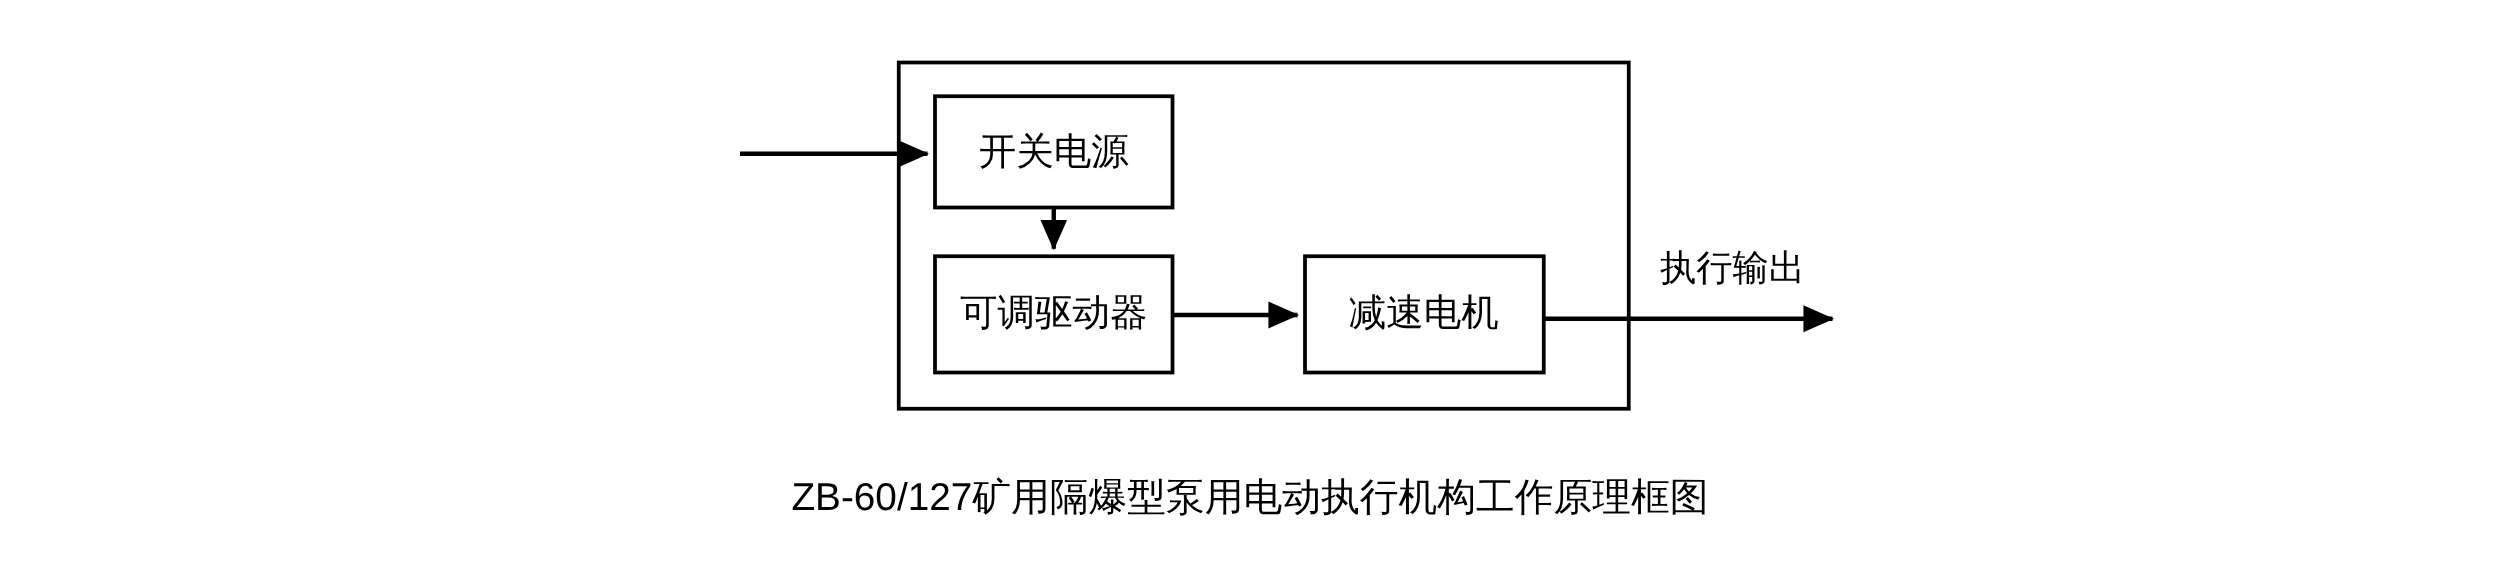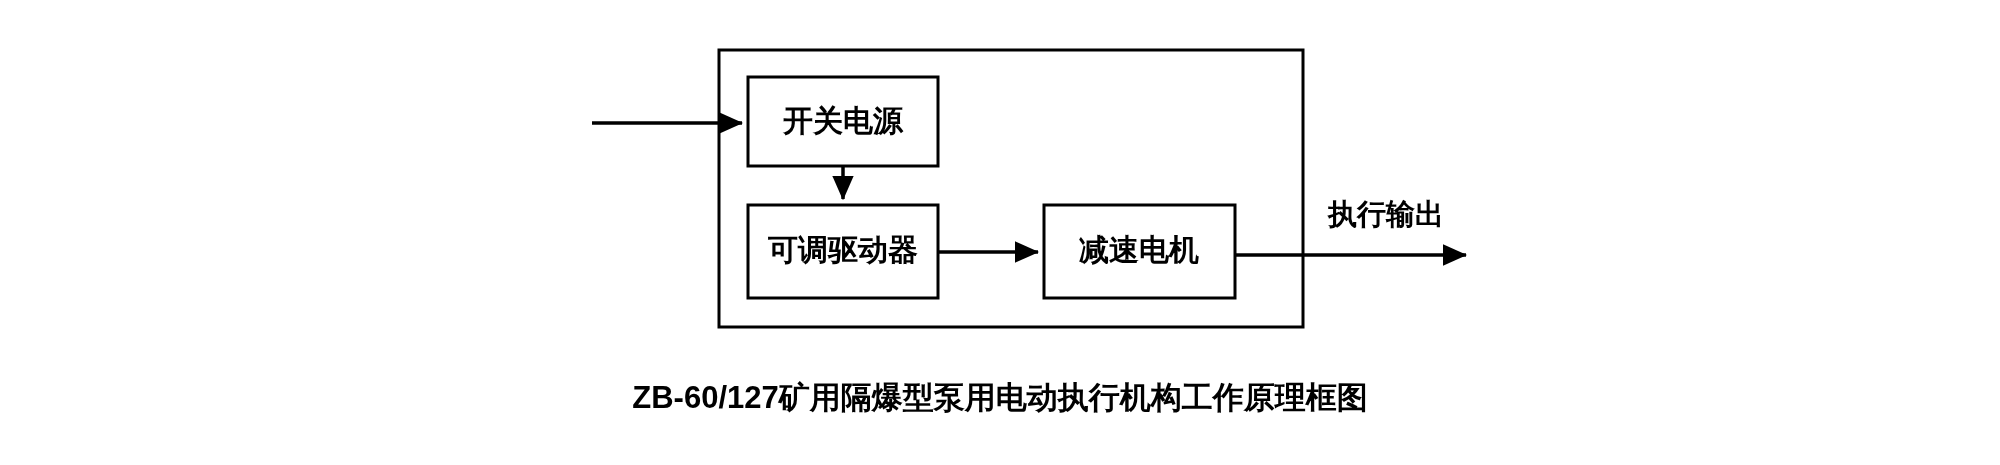--- a/index.html
+++ b/index.html
@@ -12,21 +12,20 @@
     width: 2000px;
     height: 465px;
     font-family: "Liberation Sans", "DejaVu Sans", sans-serif;
     color: #000000;
     overflow: hidden;
   }
   #diagram-root {
     position: relative;
     width: 2000px;
     height: 465px;
-    font-weight: bold;
   }
   #diagram-svg {
     position: absolute;
     left: 0;
     top: 0;
     width: 2000px;
     height: 465px;
     display: block;
   }
   .box-label {

